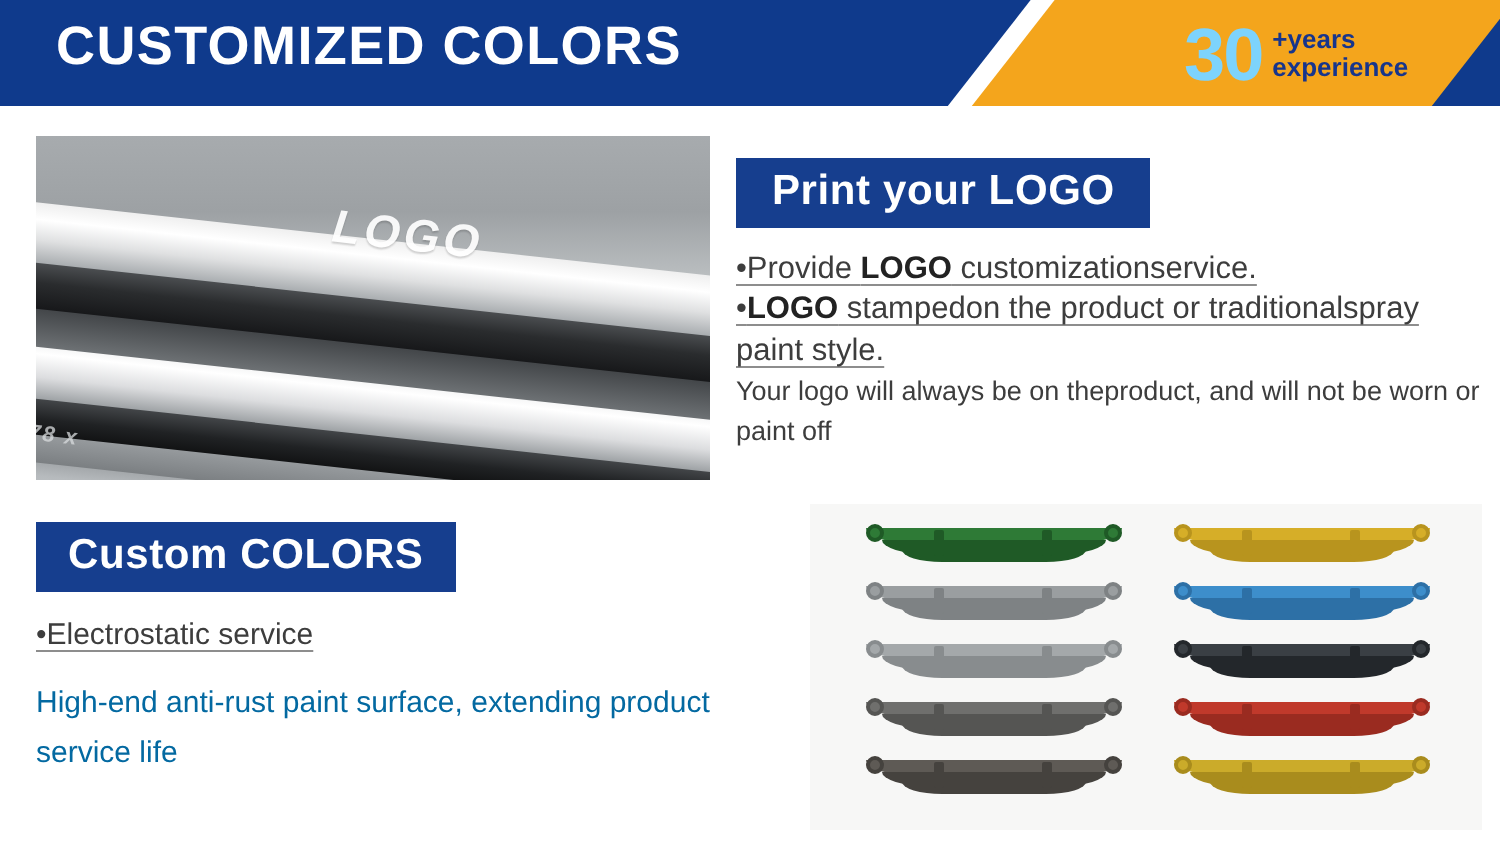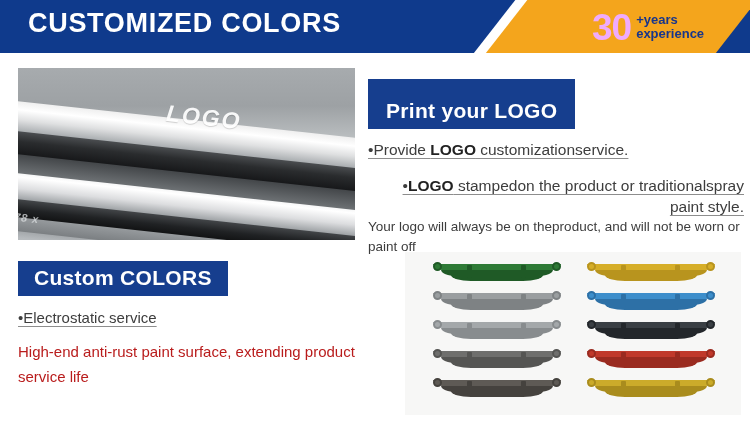--- a/index.html
+++ b/index.html
@@ -168,21 +168,21 @@
   }
 
   
   .badge {
     display: inline-block;
     background: #163e8e;
     color: #ffffff;
     font-size: 21px;
     font-weight: bold;
     letter-spacing: 0.3px;
-    padding: 20px 18px 6px 18px;
+    padding: 5px 18px 6px 18px;
     line-height: 1.12;
     white-space: nowrap;
   }
   .block-logo {
     position: absolute;
     left: 368px;
     top: 79px;
     width: 376px;
   }
   .bullets {
@@ -199,39 +199,39 @@
     text-decoration-color: #8d8d8d;
     text-decoration-thickness: 1px;
   }
   .b-logo { font-weight: bold; color: #222; }
   .desc {
     font-size: 13.5px;
     line-height: 1.42;
     color: #3d3d3d;
   }
   .block-logo .bullets { margin-top: 11px; }
-  .block-logo .bullets li + li { margin-top: 16px; text-align: right; }
+  .block-logo .bullets li + li { margin-top: 0; }
   .block-logo .desc { }
 
   
   .block-colors {
     position: absolute;
     left: 18px;
     top: 261px;
     width: 368px;
   }
   .block-colors .badge { font-size: 21px; padding: 5px 16px 6px 16px; }
   .block-colors .bullets { margin-top: 12px; }
   .block-colors .bullets li { font-size: 15px; }
   .block-colors .bullets li + li { margin-top: 5px; }
   .block-colors .desc {
     margin-top: 13px;
     font-size: 15px;
     line-height: 1.62;
-    color: #b91c1c;
+    color: #0369a1;
   }
 
   
   .product-grid {
     position: absolute;
     left: 405px;
     top: 252px;
     width: 336px;
     height: 163px;
     background: #f7f7f6;
@@ -279,21 +279,21 @@
   .spring .clip.c2 { left: 88px; }
 </style>
 </head>
 <body>
 
 <div class="banner" style="background: rgb(15, 58, 140);">
   <div class="banner-title">CUSTOMIZED COLORS</div>
   <div class="banner-slash"></div>
   <div class="banner-wedge" style="background: rgb(244, 165, 28);"></div>
   <div class="banner-years">
-    <span class="years-num" style="color: #f0abfc;">30</span>
+    <span class="years-num" style="color: #7dd3fc;">30</span>
     <span class="years-stack" style="color: rgb(23, 53, 140);">
       <span>+years</span>
       <span>experience</span>
     </span>
   </div>
 </div>
 
 <div class="photo-logo">
   <div class="bg"></div>
   <div class="bar bar-d"></div>

